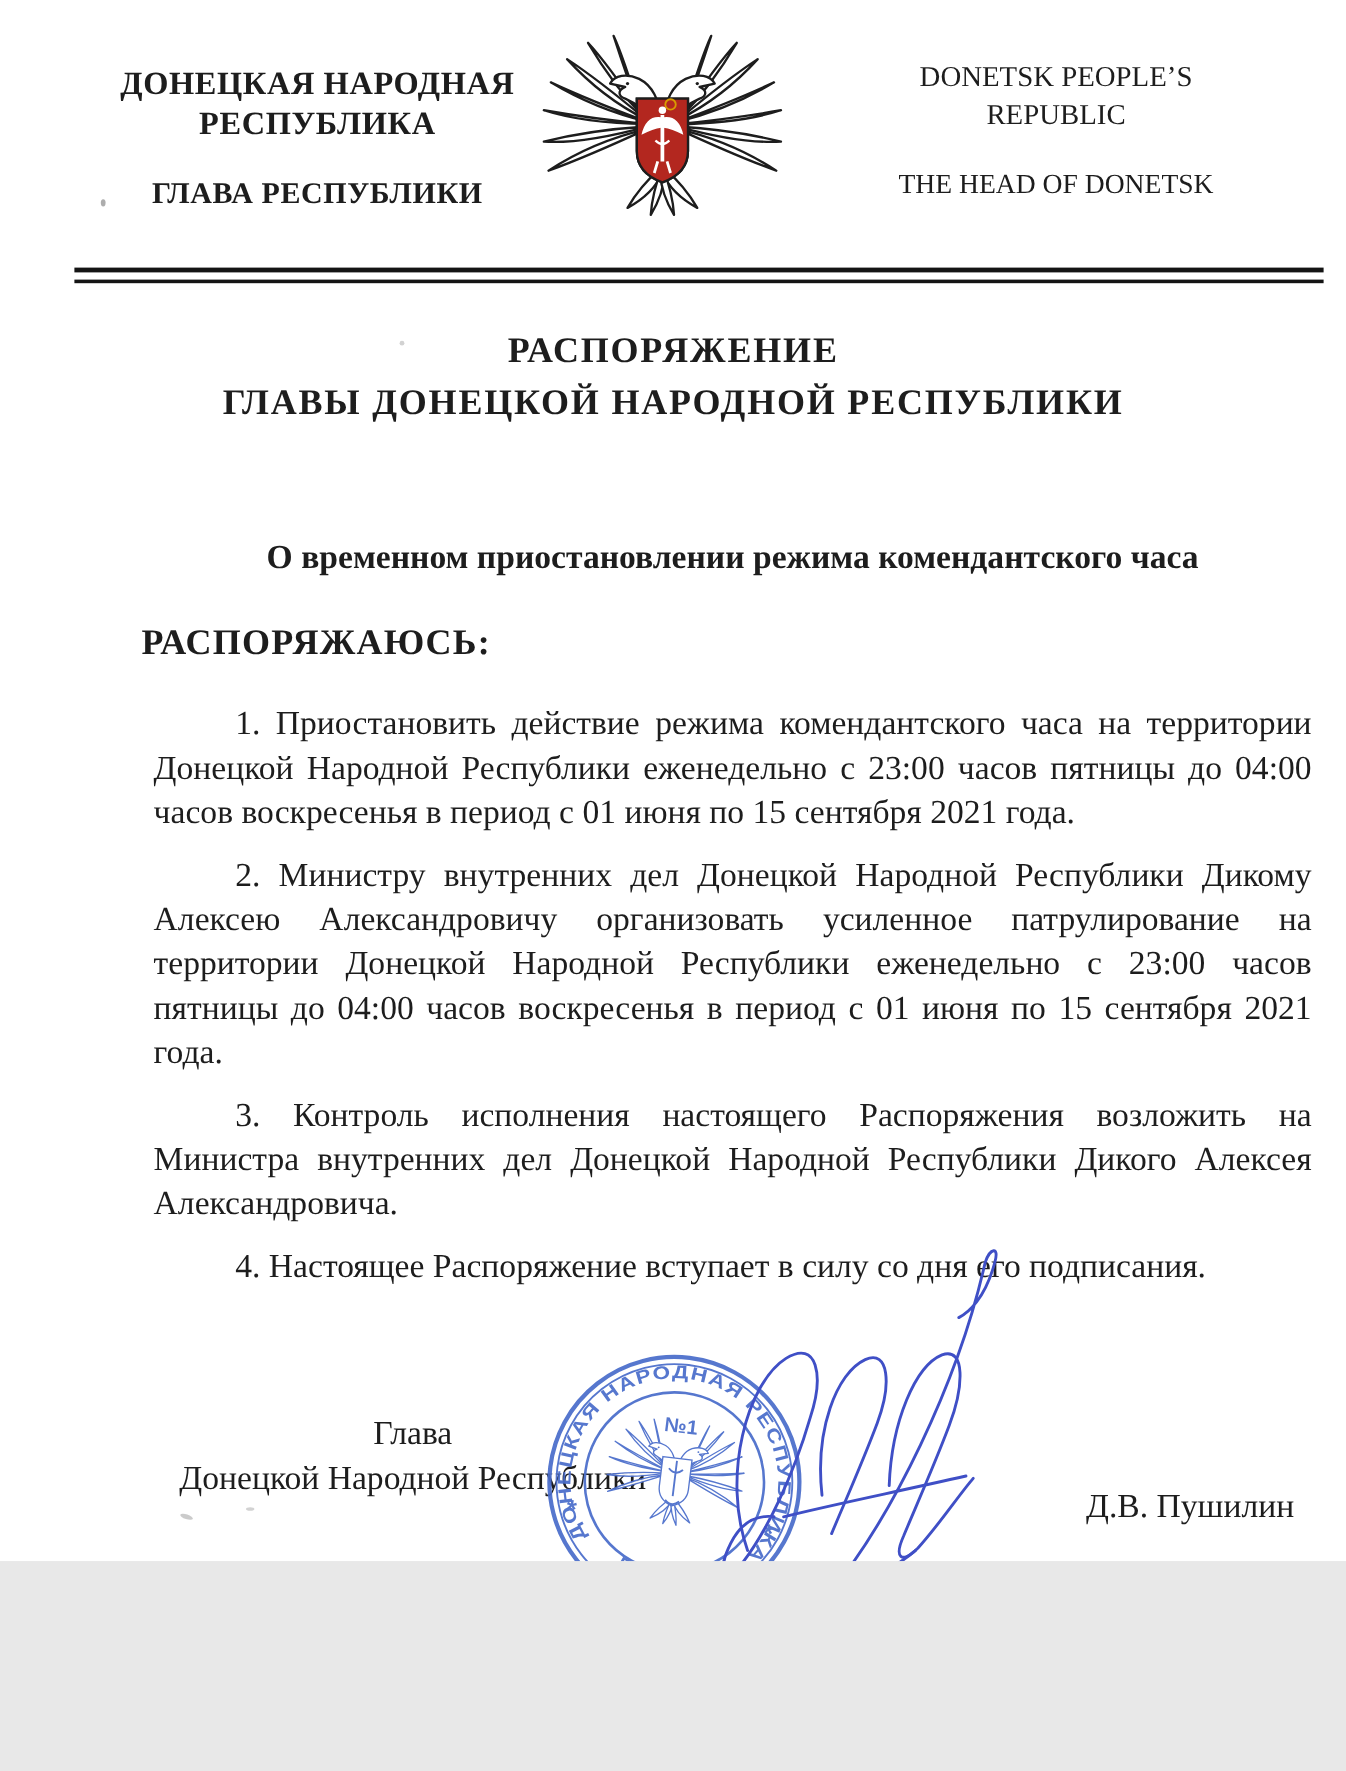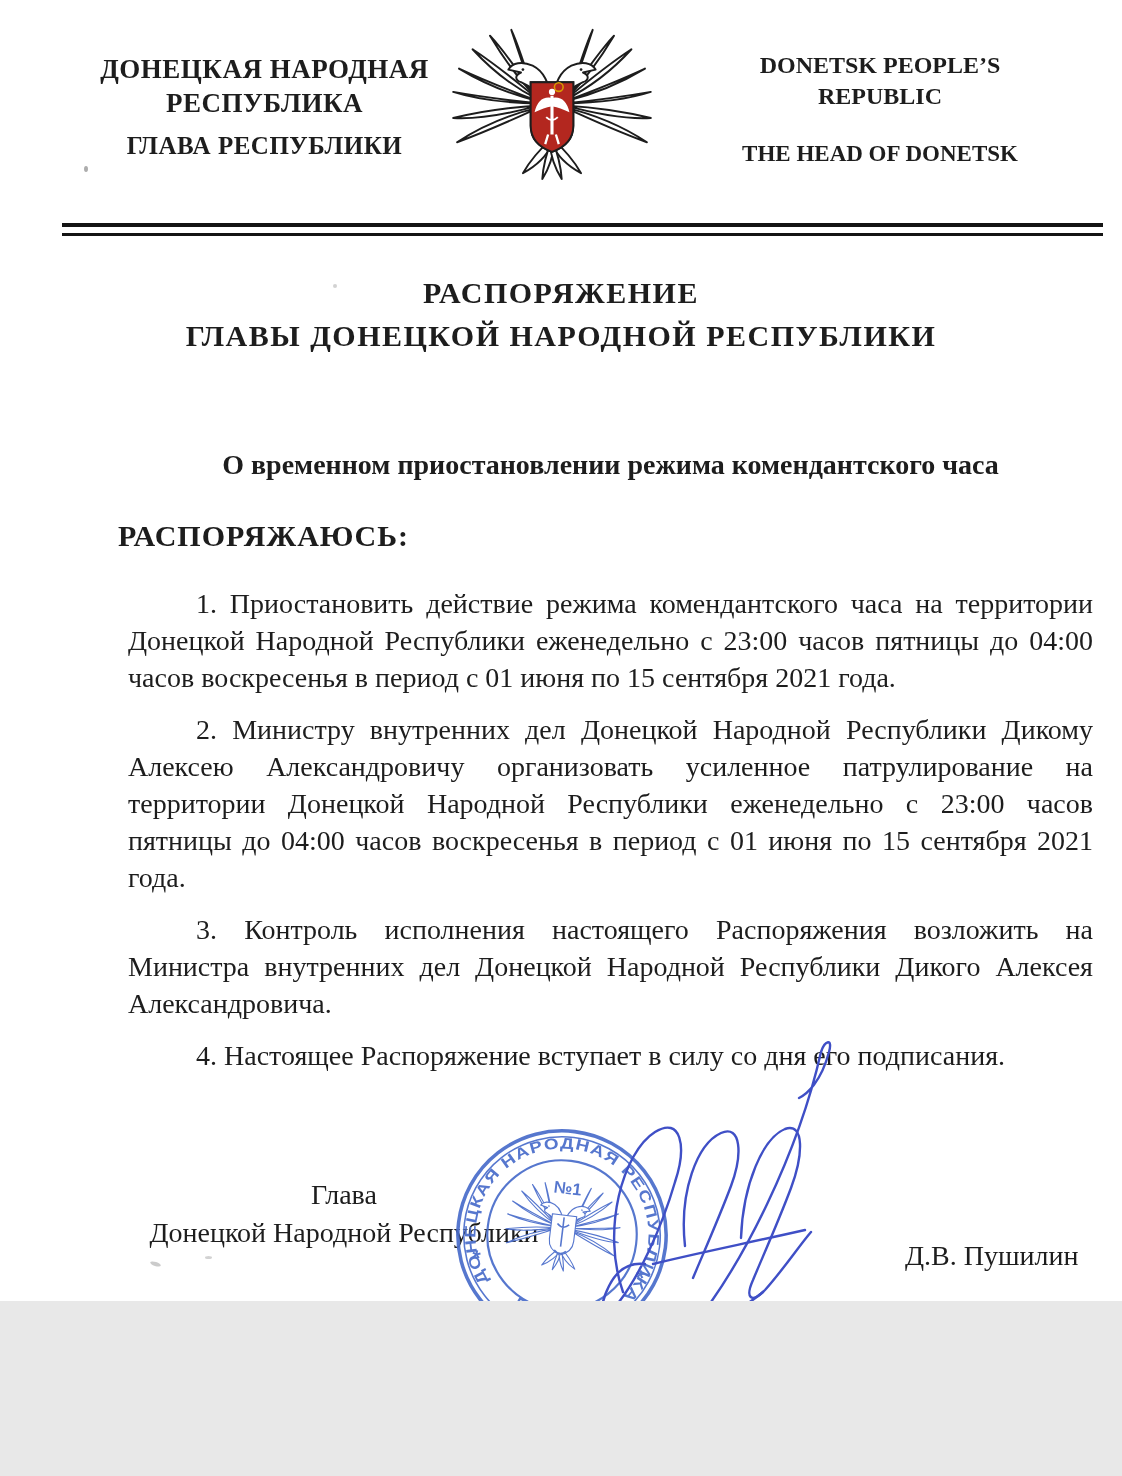--- a/index.html
+++ b/index.html
@@ -5,24 +5,24 @@
   html,body{margin:0;padding:0;background:#e8e8e8;}
   .page{
     position:relative;width:1122px;height:1301px;margin:0 auto;
     background:var(--paper,#fff);color:var(--ink,#1d1d1d);
     font-family:"Liberation Serif",serif;overflow:hidden;
   }
   .abs{position:absolute;}
   
   .lh-left{left:92px;top:52px;width:345px;text-align:center;
     font-weight:bold;font-size:27px;line-height:34px;letter-spacing:.5px;}
-  .lh-left .sub{margin-top:9px;font-size:25px;}
+  .lh-left .sub{margin-top:25px;font-size:25px;}
   .coa{left:443px;top:26px;width:218px;height:155px;}
   .lh-right{left:722px;top:50px;width:316px;text-align:center;
-    font-weight:bold;font-size:24px;line-height:31px;}
+    font-weight:normal;font-size:24px;line-height:31px;}
   .lh-right .sub{margin-top:26px;font-size:23px;}
   .rule{left:62px;top:223px;width:1041px;height:6px;
     border-top:4px solid #141414;border-bottom:3px solid #141414;}
   
   .title-block{left:61px;top:276px;width:1000px;text-align:center;
     font-weight:bold;font-size:30px;letter-spacing:1.5px;}
   .title-line2{margin-top:9px;}
   .subject{left:128px;top:449px;width:965px;text-align:center;
     font-weight:bold;font-size:28px;}
   .order-heading{left:118px;top:519px;font-weight:bold;font-size:30px;letter-spacing:1px;}

